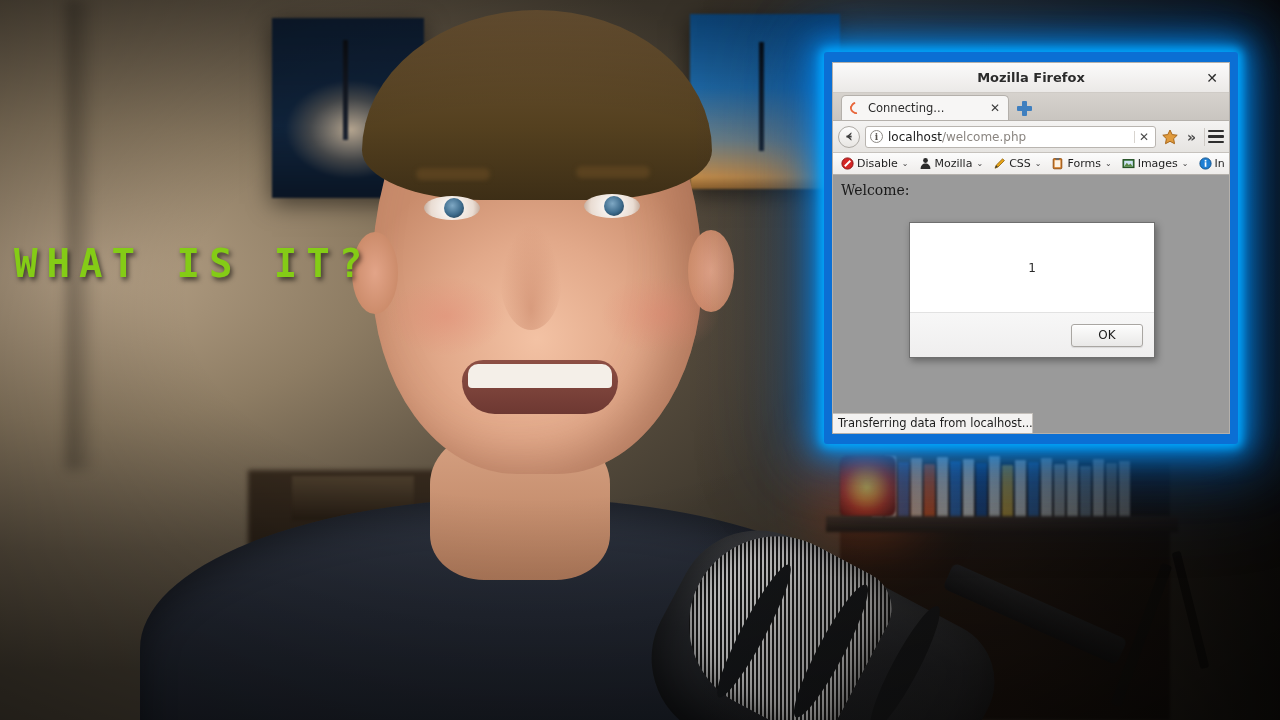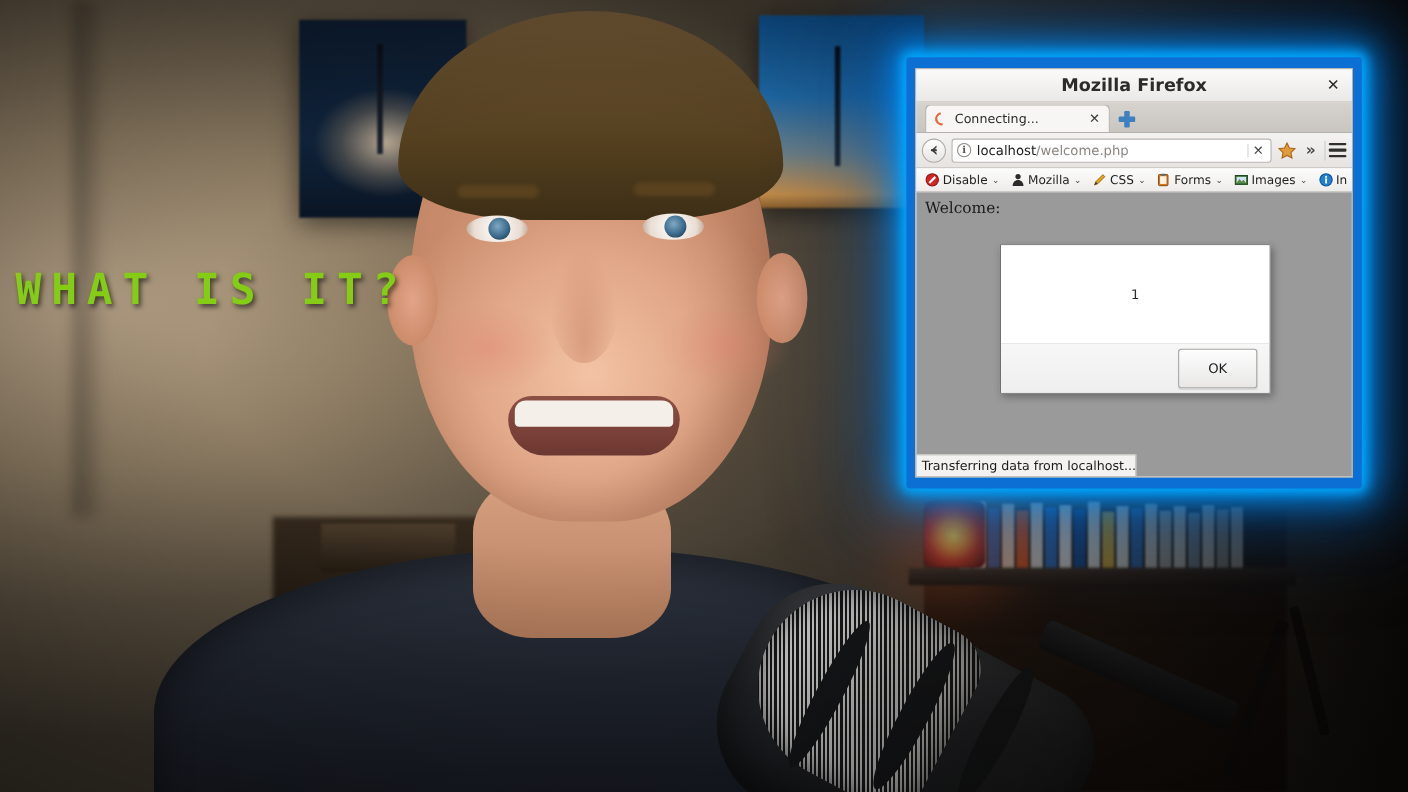--- a/index.html
+++ b/index.html
@@ -254,21 +254,21 @@
 
   
   .ff-titlebar {
     position: relative;
     height: 30px; flex: none;
     background: linear-gradient(180deg, #fbfafa 0%, #ebe9e7 100%);
     border-bottom: 1px solid #cfcbc6;
     display: flex; align-items: center; justify-content: center;
   }
   .ff-title-text {
-    font-size: 16px; font-weight: bold; color: #2b2b2b;
+    font-size: 13px; font-weight: bold; color: #2b2b2b;
   }
   .ff-close {
     position: absolute; right: 9px; top: 50%; transform: translateY(-50%);
     width: 16px; height: 16px;
     display: flex; align-items: center; justify-content: center;
     font-size: 14px; font-weight: bold; color: #2b2b2b;
     cursor: pointer; line-height: 1;
   }
 
   
@@ -426,21 +426,21 @@
     font-size: 12px; color: #2a2a2a;
     font-family: "DejaVu Sans", sans-serif;
   }
   .alert-footer {
     height: 44px; flex: none;
     background: linear-gradient(180deg, #f7f7f7, #efeeee);
     display: flex; align-items: center; justify-content: flex-end;
     padding-right: 11px;
   }
   .alert-ok {
-    min-width: 72px; height: 36px;
+    min-width: 72px; height: 23px;
     background: linear-gradient(180deg, #fdfdfd 0%, #e9e8e7 100%);
     border: 1px solid #a9a6a2;
     border-radius: 3px;
     font-size: 12px; color: #1c1c1c;
     display: flex; align-items: center; justify-content: center;
     cursor: pointer;
     box-shadow: 0 1px 1px rgba(0,0,0,.10), inset 0 1px 0 #fff;
     font-family: "DejaVu Sans", sans-serif;
   }
 

